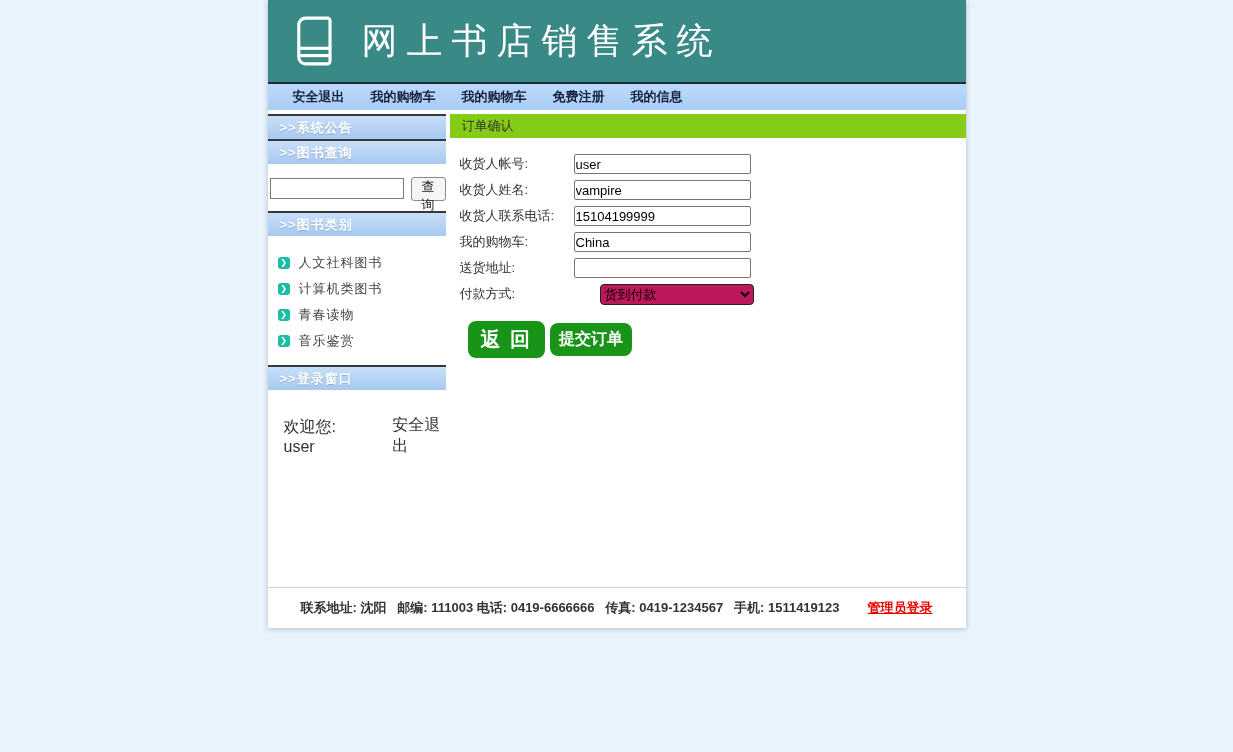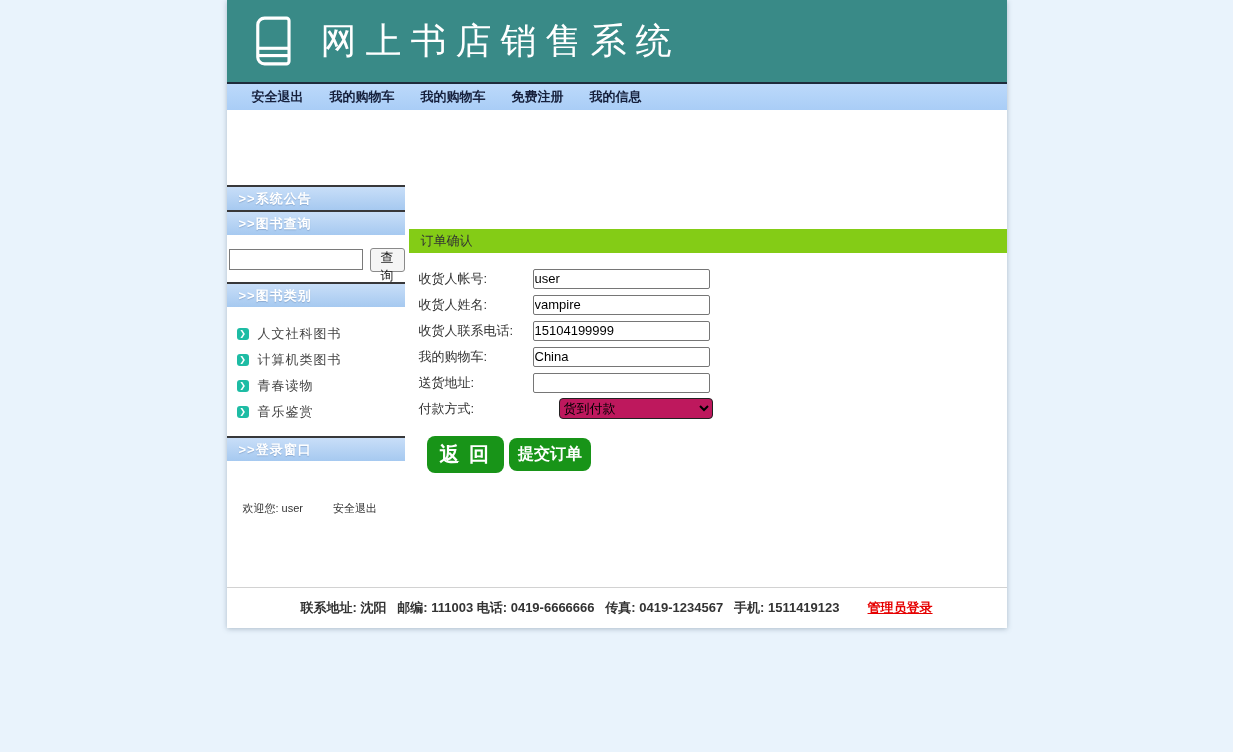--- a/index.html
+++ b/index.html
@@ -5,21 +5,21 @@
   * { margin: 0; padding: 0; box-sizing: border-box; }
   html, body { width: 100%; }
   body {
     font-family: "Liberation Sans", "DejaVu Sans", sans-serif;
     background: #e9f3fc;
     width: 1233px;
     height: 752px;
     overflow: hidden;
   }
   .site {
-    width: 780px;
+    width: 698px;
     min-height: 628px;
     margin: 0 auto;
     background: #ffffff;
     display: flex;
     flex-direction: column;
     box-shadow: 0 1px 5px rgba(100,120,140,0.45);
   }
   
   .site-header {
     height: 82px;
@@ -52,21 +52,21 @@
   .nav-item {
     font-size: 13px;
     font-weight: bold;
     color: #16203c;
     padding: 0 13px;
     cursor: pointer;
     text-decoration: none;
     white-space: nowrap;
   }
   
-  .page-body { display: flex; flex: 1 1 auto; align-items: center; }
+  .page-body { display: flex; flex: 1 1 auto; align-items: flex-start; }
   .sidebar {
     width: 182px;
     flex: 0 0 auto;
     padding-top: 4px;
     display: flex;
     flex-direction: column;
   }
   .sec-head {
     height: 25px;
     margin-right: 4px;
@@ -121,24 +121,24 @@
     background: #1ebca4;
     border-radius: 3px;
     color: #ffffff;
     font-size: 8px;
     line-height: 12px;
     text-align: center;
     flex: 0 0 auto;
   }
   .cat-label { font-size: 13px; color: #444444; margin-left: 9px; letter-spacing: 1px; }
   .login-box {
-    padding: 40px 0 0 16px;
-    display: flex;
-    align-items: center;
-    font-size: 11px;
+    padding: 25px 0 0 16px;
+    display: flex;
+    align-items: center;
+    font-size: 16px;
     color: #333333;
   }
   .logout-link { margin-left: 30px; color: #333333; text-decoration: none; cursor: pointer; }
   
   .main-col { flex: 1 1 auto; display: flex; flex-direction: column; padding-top: 4px; }
   .main-bar {
     height: 24px;
     background: #84cc16;
     font-size: 13px;
     color: #333333;

